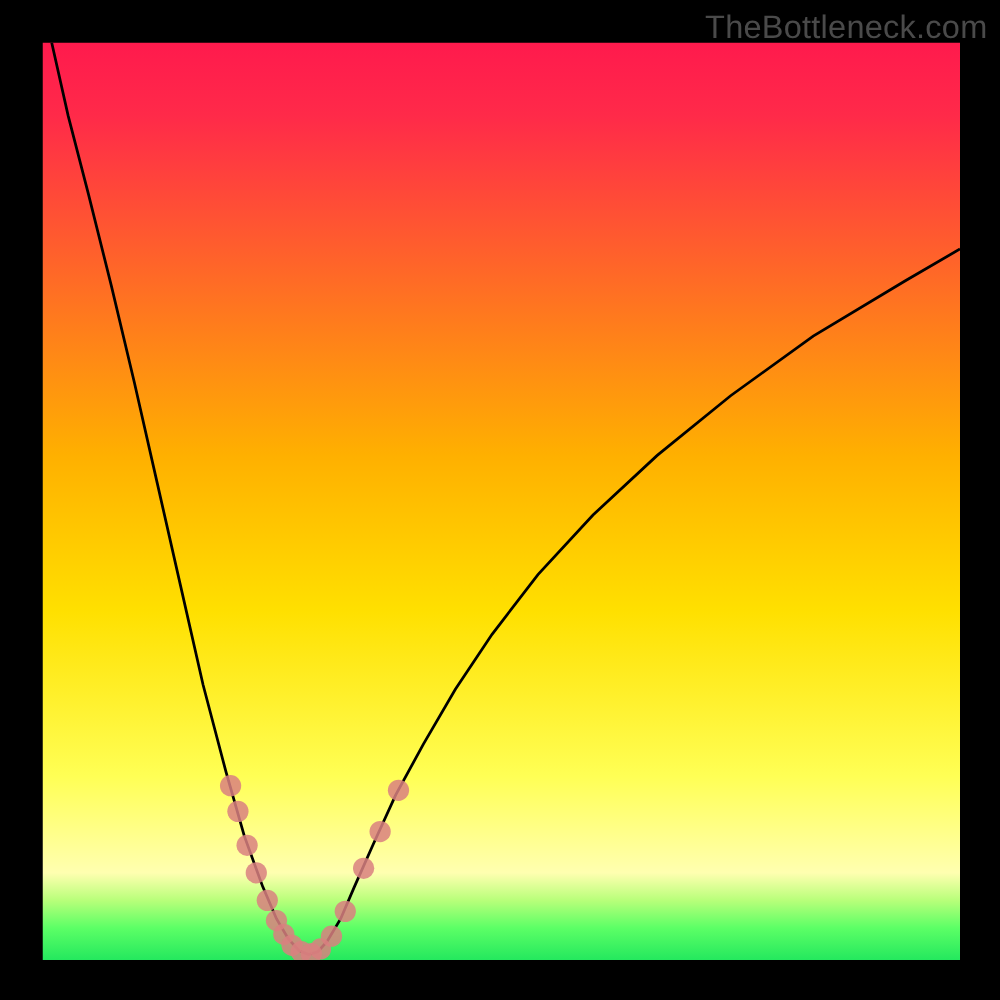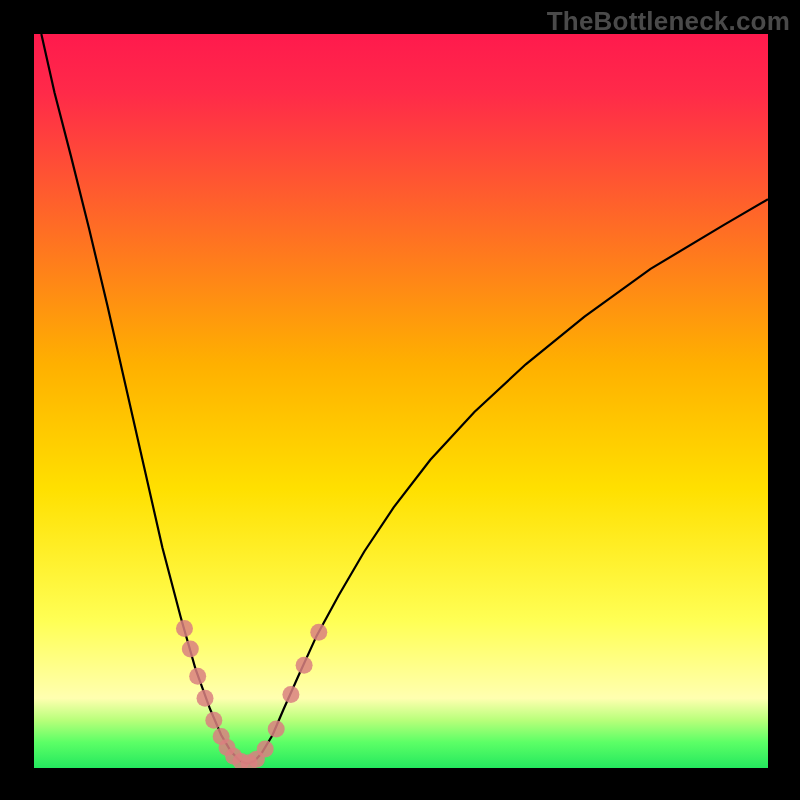--- a/index.html
+++ b/index.html
@@ -16,21 +16,21 @@
     top: 34px;
     width: 734px;
     height: 734px;
   }
   .watermark {
     position: absolute;
     top: 6px;
     right: 10px;
     color: #4a4a4a;
     font-size: 26px;
-    font-weight: 700;
+    font-weight: 400;
     letter-spacing: 0.2px;
   }
 </style>
 </head>
 <body>
 
 <div class="frame">
   <svg class="plot" viewBox="0 0 734 734">
     <defs>
       <linearGradient id="bg-grad" x1="0" y1="0" x2="0" y2="1">

